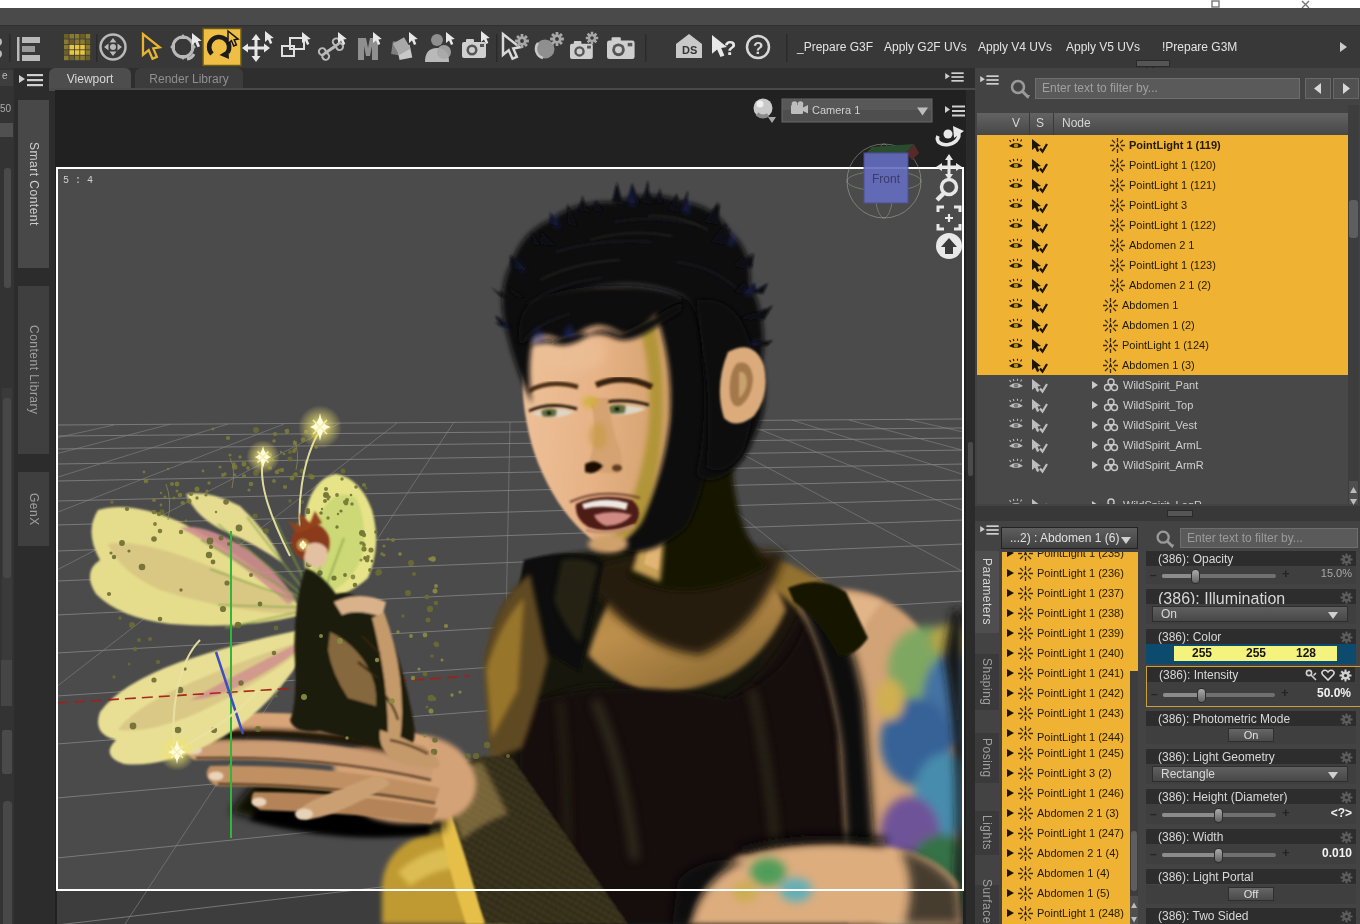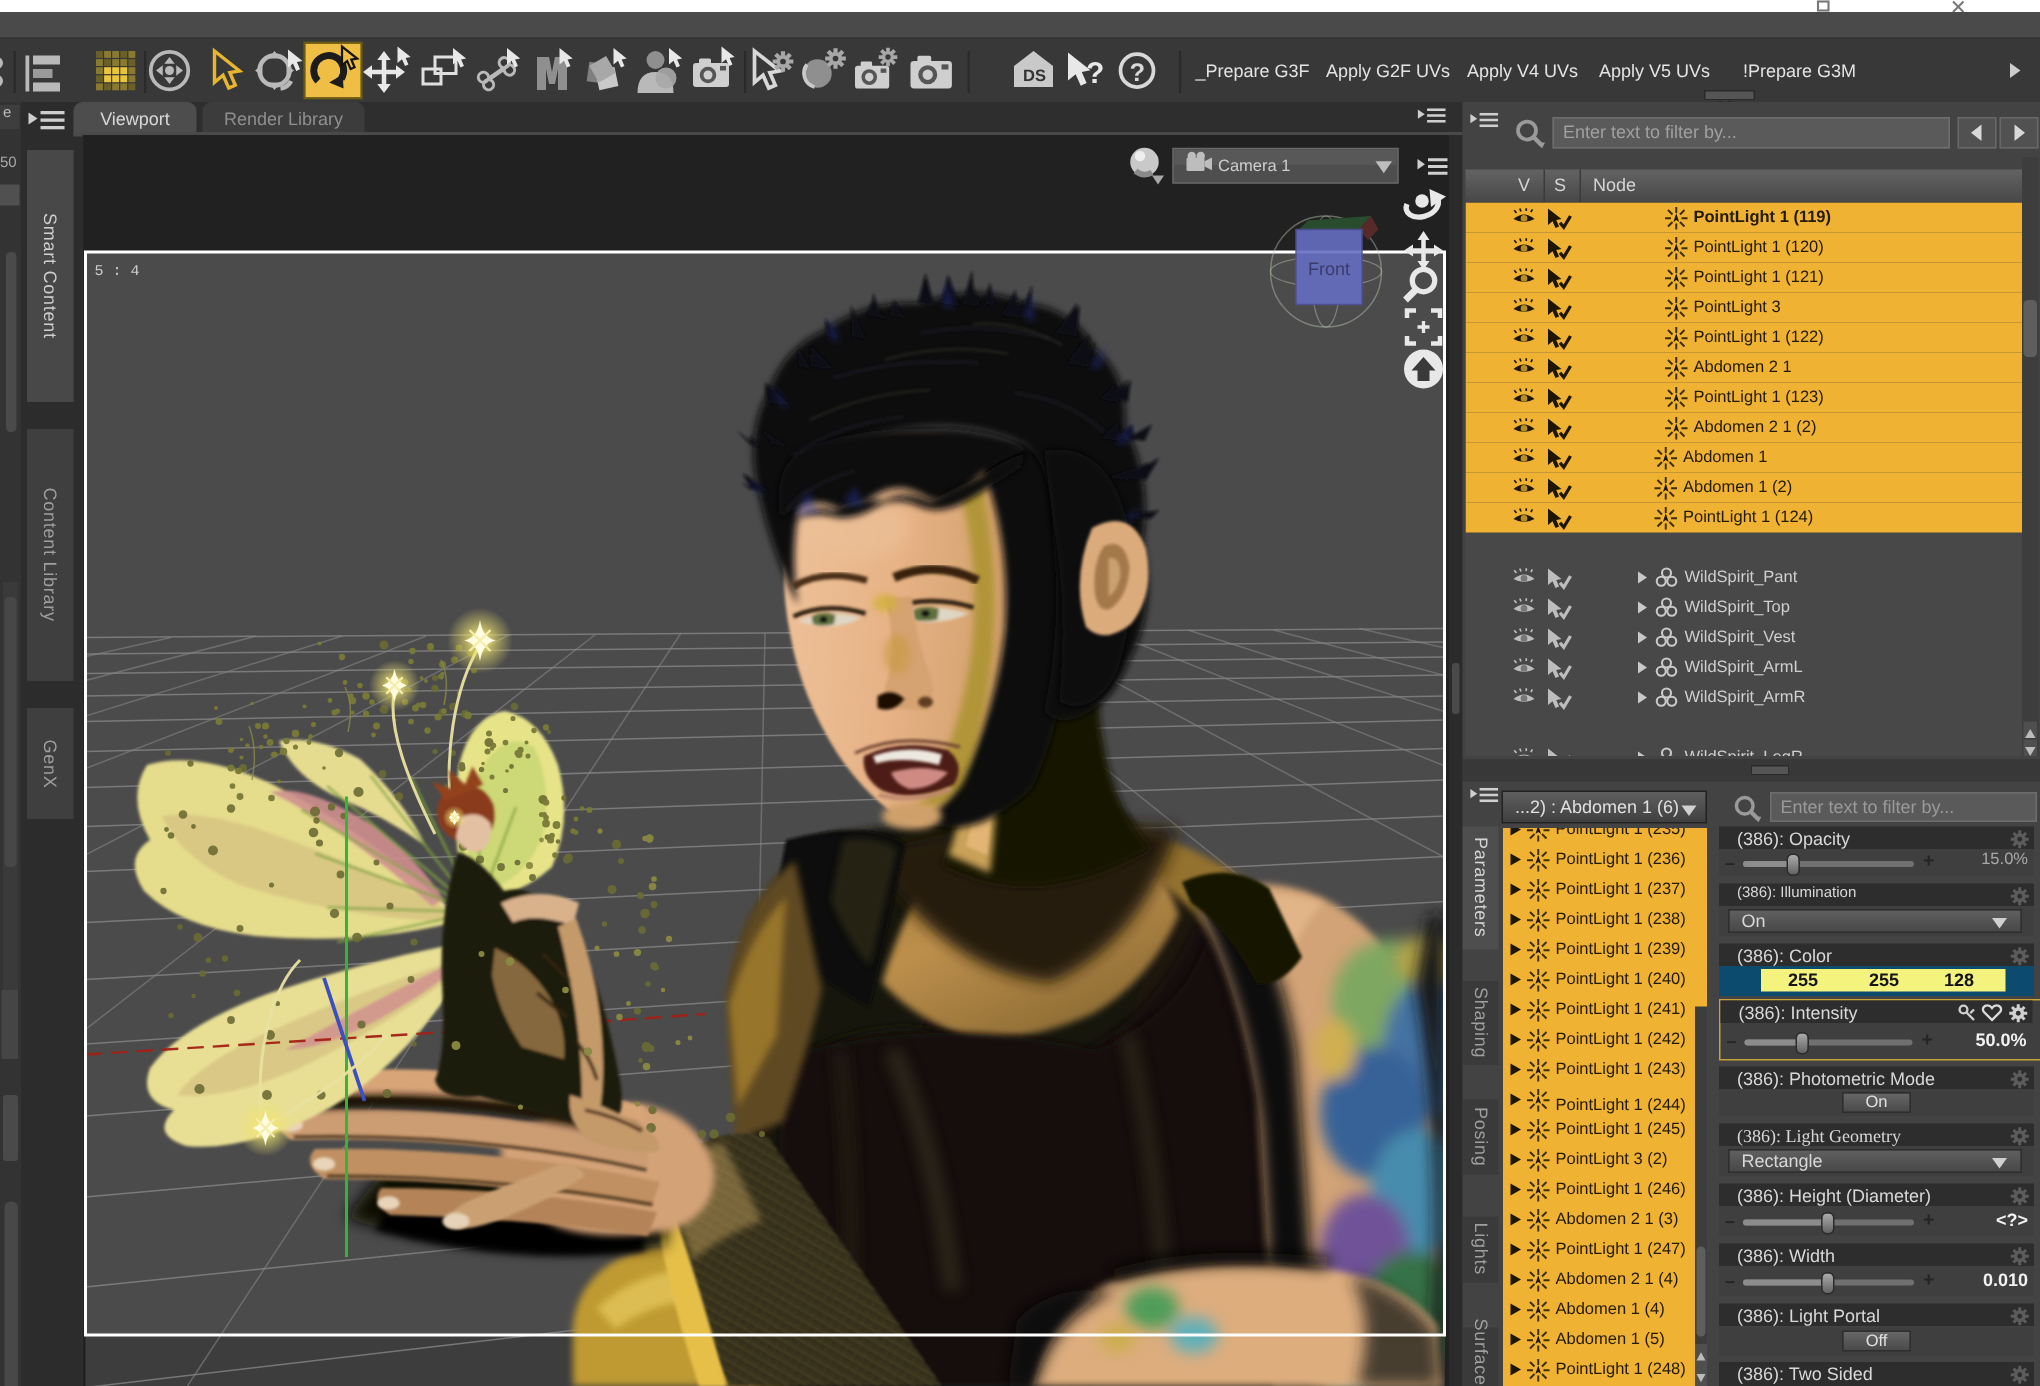--- a/index.html
+++ b/index.html
@@ -1059,20 +1059,38 @@
       <path d="M32 11.5 L34.5 14.5 L39 7" stroke="#1d1602" stroke-width="2.2" fill="none"></path>
     </svg>
           <svg class="abs" style="left:125px;top:2px" width="17" height="17" viewBox="0 0 17 17">
       <g stroke="#1d1602" stroke-width="1.3" fill="none" opacity="0.85">
         <path d="M8.5 1 V5 M8.5 12 V16 M1 8.5 H5 M12 8.5 H16 M3 3 L6 6 M11 11 L14 14 M14 3 L11 6 M6 11 L3 14"></path>
       </g>
       <path d="M8.5 5.2 L10.4 11 L8.5 9.6 L6.6 11 Z" fill="#1d1602"></path>
     </svg>
           <span class="abs" style="left:145px;top:0">PointLight 1 (124)</span>
         </div>
+<div class="row" style="top:220px;background:#efb232;color:#221a02;">
+          <svg class="abs" style="left:31px;top:2px" width="42" height="17" viewBox="0 0 42 17">
+      <path d="M1 9 Q8 3 15 9 Q8 13 1 9 Z" fill="#1d1602"></path>
+      <circle cx="8" cy="8.6" r="2.2" fill="#b98e20"></circle>
+      <g stroke="#1d1602" stroke-width="1.1">
+        <path d="M3 5 L1.5 3.2 M6 4 L5.2 2 M9.5 3.7 L9.5 1.8 M12.6 4.4 L13.6 2.6"></path>
+      </g>
+      <path d="M24 2 L24 13 L27 10.5 L29 15 L31.4 14 L29.5 9.6 L33 9 Z" fill="#1d1602"></path>
+      <path d="M32 11.5 L34.5 14.5 L39 7" stroke="#1d1602" stroke-width="2.2" fill="none"></path>
+    </svg>
+          <svg class="abs" style="left:125px;top:2px" width="17" height="17" viewBox="0 0 17 17">
+      <g stroke="#1d1602" stroke-width="1.3" fill="none" opacity="0.85">
+        <path d="M8.5 1 V5 M8.5 12 V16 M1 8.5 H5 M12 8.5 H16 M3 3 L6 6 M11 11 L14 14 M14 3 L11 6 M6 11 L3 14"></path>
+      </g>
+      <path d="M8.5 5.2 L10.4 11 L8.5 9.6 L6.6 11 Z" fill="#1d1602"></path>
+    </svg>
+          <span class="abs" style="left:145px;top:0">Abdomen 1 (3)</span>
+        </div>
 <div class="row" style="top:240px;color:#cfcfcf;">
       <svg class="abs" style="left:31px;top:2px" width="42" height="17" viewBox="0 0 42 17">
         <path d="M1 9 Q8 3 15 9 Q8 13 1 9 Z" fill="#bdbdbd"></path>
         <circle cx="8" cy="8.6" r="2.2" fill="#777"></circle>
         <g stroke="#bdbdbd" stroke-width="1.1">
               <path d="M3 5 L1.5 3.2 M6 4 L5.2 2 M9.5 3.7 L9.5 1.8 M12.6 4.4 L13.6 2.6"></path>
             </g>
         <path d="M24 2 L24 13 L27 10.5 L29 15 L31.4 14 L29.5 9.6 L33 9 Z" fill="#bdbdbd"></path>
         <path d="M32 11.5 L34.5 14.5 L39 7" stroke="#bdbdbd" stroke-width="2.2" fill="none"></path>
       </svg>
@@ -1487,21 +1505,21 @@
     </svg>
       </div>
 <div class="abs" style="left:171px;top:45px;width:210px;height:18px;background:#3f3f3f;">
     <span class="abs" style="left:4px;top:2px;color:#242424;font-size:12px;font-weight:bold;">–</span>
     <div class="abs" style="left:16px;top:8px;width:114px;height:4px;background:#707070;border-radius:2px;"></div>
     <div class="abs" style="left:16px;top:8px;width:34px;height:4px;background:#8c8c8c;border-radius:2px;"></div>
     <div class="abs" style="left:45px;top:3px;width:9px;height:15px;background:linear-gradient(#ababab,#636363);border-radius:4px;border:1px solid #2c2c2c;"></div>
     <span class="abs" style="left:136px;top:0px;color:#242424;font-size:13px;font-weight:bold;">+</span>
     <span class="abs" style="left:156px;top:1px;width:50px;color:#a8a8a8;font-size:11px;font-weight:normal;text-align:right;display:inline-block;">15.0%</span>
       </div>
-<div class="abs" style="left:171px;top:68px;width:210px;height:15px;background:#2d2d2d;color:#d8d8d8;font-size:10px;">
+<div class="abs" style="left:171px;top:68px;width:210px;height:15px;background:#2d2d2d;color:#d8d8d8;font-size:16px;">
         <span class="abs" style="left:12px;top:1px;">(386): Illumination</span>
         <svg class="abs" style="left:194px;top:2px" width="13" height="13" viewBox="0 0 13 13">
       <circle cx="6.5" cy="6.5" r="4" fill="#5c5c5c"></circle>
       <g stroke="#5c5c5c" stroke-width="2">
             <path d="M6.5 0.5 V3 M6.5 10 V12.5 M0.5 6.5 H3 M10 6.5 H12.5 M2.3 2.3 L4 4 M9 9 L10.7 10.7 M10.7 2.3 L9 4 M4 9 L2.3 10.7"></path>
           </g>
       <circle cx="6.5" cy="6.5" r="1.6" fill="#2d2d2d"></circle>
     </svg>
       </div>
 <div class="abs" style="left:171px;top:83px;width:210px;height:20px;background:#3f3f3f;">
@@ -1562,21 +1580,21 @@
       <circle cx="6.5" cy="6.5" r="4" fill="#5c5c5c"></circle>
       <g stroke="#5c5c5c" stroke-width="2">
             <path d="M6.5 0.5 V3 M6.5 10 V12.5 M0.5 6.5 H3 M10 6.5 H12.5 M2.3 2.3 L4 4 M9 9 L10.7 10.7 M10.7 2.3 L9 4 M4 9 L2.3 10.7"></path>
           </g>
       <circle cx="6.5" cy="6.5" r="1.6" fill="#2d2d2d"></circle>
     </svg>
       </div>
 <div class="abs" style="left:171px;top:205px;width:210px;height:18px;background:#3f3f3f;">
         <div class="abs" style="left:82px;top:2px;width:46px;height:14px;background:linear-gradient(#666,#4a4a4a);border:1px solid #2e2e2e;color:#e0e0e0;font-size:11px;text-align:center;line-height:13px;">On</div>
       </div>
-<div class="abs" style="left:171px;top:228px;width:210px;height:15px;background:#2d2d2d;color:#d8d8d8;font-size:12px;font-family:Liberation Serif, serif;">
+<div class="abs" style="left:171px;top:228px;width:210px;height:15px;background:#2d2d2d;color:#d8d8d8;font-size:12px;">
         <span class="abs" style="left:12px;top:1px;">(386): Light Geometry</span>
         <svg class="abs" style="left:194px;top:2px" width="13" height="13" viewBox="0 0 13 13">
       <circle cx="6.5" cy="6.5" r="4" fill="#5c5c5c"></circle>
       <g stroke="#5c5c5c" stroke-width="2">
             <path d="M6.5 0.5 V3 M6.5 10 V12.5 M0.5 6.5 H3 M10 6.5 H12.5 M2.3 2.3 L4 4 M9 9 L10.7 10.7 M10.7 2.3 L9 4 M4 9 L2.3 10.7"></path>
           </g>
       <circle cx="6.5" cy="6.5" r="1.6" fill="#2d2d2d"></circle>
     </svg>
       </div>
 <div class="abs" style="left:171px;top:243px;width:210px;height:20px;background:#3f3f3f;">

